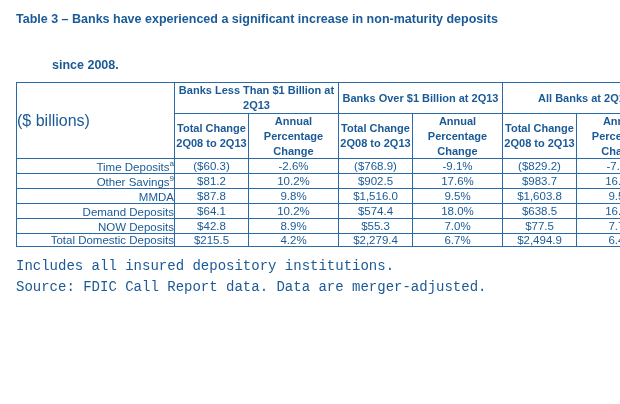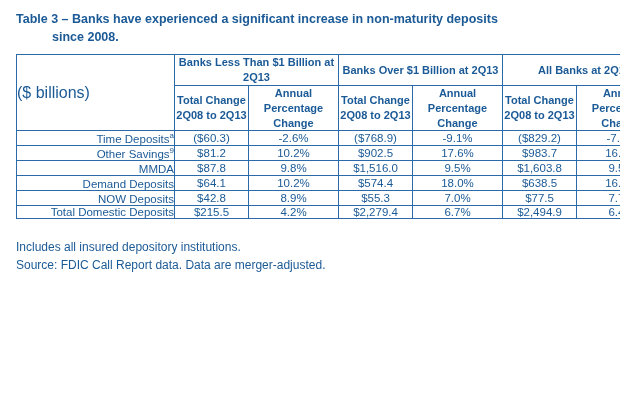--- a/index.html
+++ b/index.html
@@ -24,20 +24,21 @@
   .title {
     font-size: 12.5px;
     font-weight: bold;
     color: #1b5a96;
     line-height: 1.45;
     margin: 2px 0 8px 0;
   }
   .title .line2 {
     display: block;
     padding-left: 36px;
+    margin-top: 28px;
   }
   table.tbl {
     border-collapse: collapse;
     width: 600px;
     table-layout: fixed;
   }
   table.tbl td, table.tbl th {
     border: 1px solid #2a6aa8;
     padding: 0;
     vertical-align: middle;
@@ -79,24 +80,25 @@
     font-size: 11.5px;
     color: #1b5a96;
     text-align: center;
     padding: 6px 4px;
     margin-top: 40px;
   }
   .total-row td {
     font-size: 11.5px;
   }
   .footnotes {
-    margin-top: 19px;
-    font-size: 12px;
+    margin-top: 9px;
+    font-size: 14px;
     color: #1b5a96;
     line-height: 1.5;
+    font-family: Liberation Mono, monospace;
   }
   .footnotes div { white-space: nowrap; }
 </style>
 </head>
 <body>
 
 <div class="page">
 
   <div class="title">
     <span>Table 3 – Banks have experienced a significant increase in non-maturity deposits</span>

